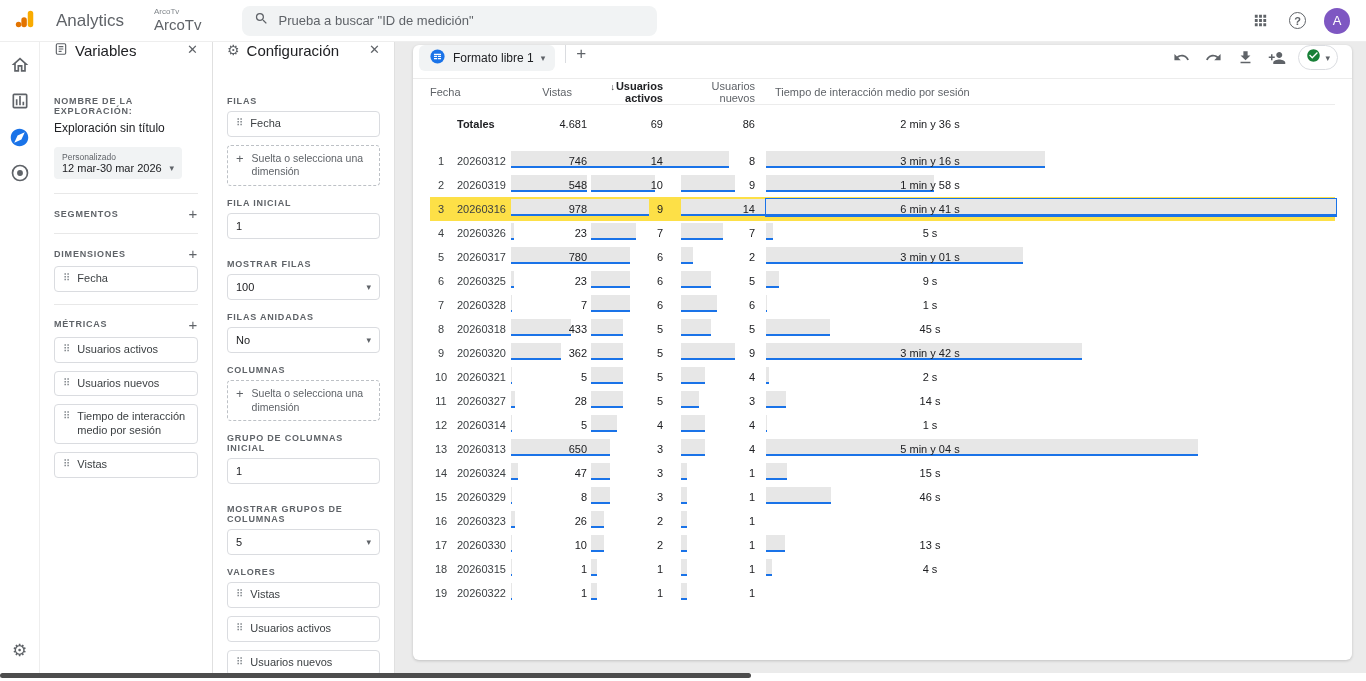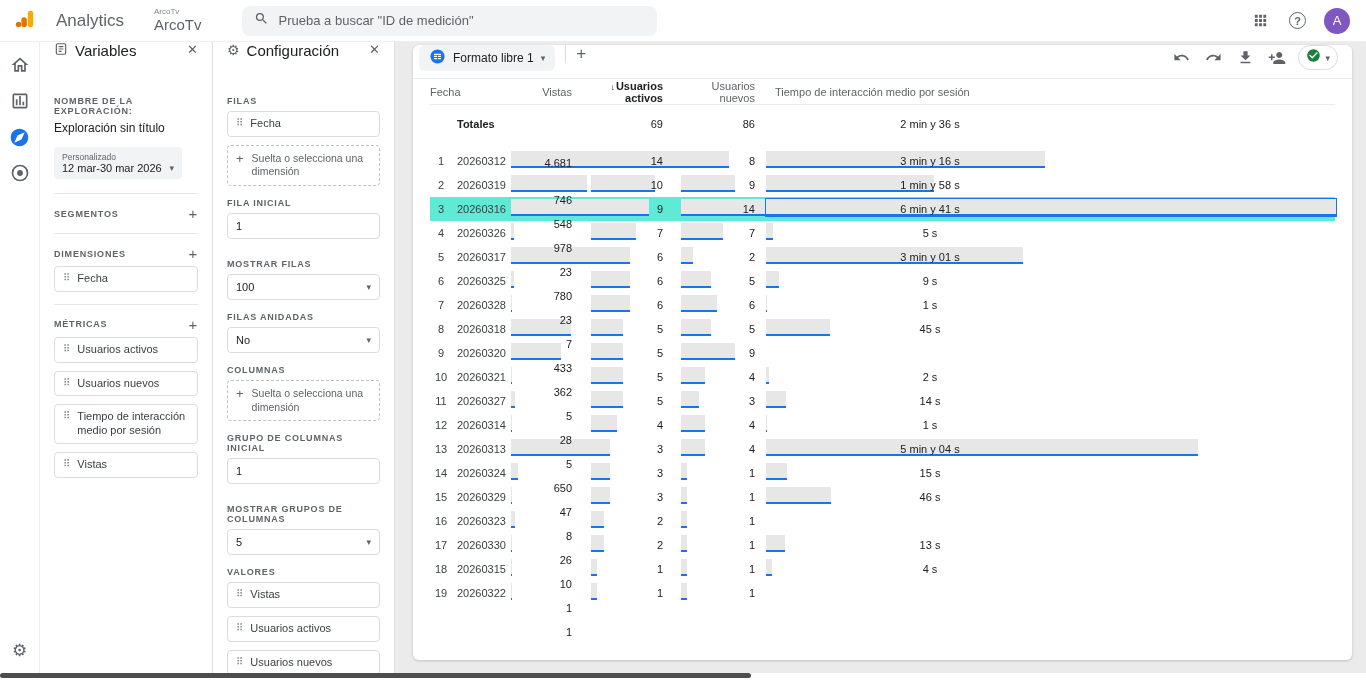--- a/index.html
+++ b/index.html
@@ -76,25 +76,25 @@
   .h.c-tiempo { padding-left:10px; }
   .sort-arrow { font-size:9px; margin-right:1px; }
   .trow { height:24px; position:relative; }
   .trow.totals { height:30px; margin:4px 0 10px; }
   .cell { position:relative; font-size:11px; }
   .idx { display:inline-block; width:22px; text-align:center; color:#3c4043; line-height:24px; }
   .date { margin-left:5px; color:#3c4043; line-height:24px; }
   .tot-label { margin-left:27px; line-height:30px; color:#202124; font-weight:bold; font-size:11px; }
   .bar { position:absolute; left:1px; top:2px; height:17px; background:var(--bar); border-bottom:2px solid var(--accent); z-index:0; }
   .val { position:absolute; top:50%; transform:translateY(-50%); z-index:1; color:#202124; }
-  .c-vistas .val { right:18px;margin-top:39px; }
+  .c-vistas .val { right:3px; }
   .c-activos .val { right:17px; }
   .c-nuevos .val { right:10px; }
   .c-tiempo .val { left:120px; width:90px; text-align:center; }
-  .trow.hl { background:#5eead4; }
+  .trow.hl { background:#fde047; }
   .trow.hl .c-tiempo .bar { box-shadow:0 0 0 1px var(--accent); }
 
   
   .hscroll { position:absolute; left:0; bottom:1px; width:100%; height:7px; }
   .hthumb { width:751px; height:5px; background:#4d4d4d; border-radius:3px; cursor:pointer; }
 </style>
 </head>
 <body>
 
 <header class="topbar">
@@ -528,20 +528,24 @@
                 <span class="val">362</span>
               </div>
     <div class="cell c-activos">
                 <div class="bar" style="width: 32.1px;"></div>
                 <span class="val">5</span>
               </div>
     <div class="cell c-nuevos">
                 <div class="bar" style="width: 54px;"></div>
                 <span class="val">9</span>
               </div>
+    <div class="cell c-tiempo">
+                <div class="bar" style="width: 315.6px;"></div>
+                <span class="val">3 min y 42 s</span>
+              </div>
   </div>
             <div class="trow">
     <div class="cell c-fecha">
       <span class="idx">10</span><span class="date">20260321</span>
     </div>
     <div class="cell c-vistas">
                 <div class="bar" style="width: 0.7px;"></div>
                 <span class="val">5</span>
               </div>
     <div class="cell c-activos">

